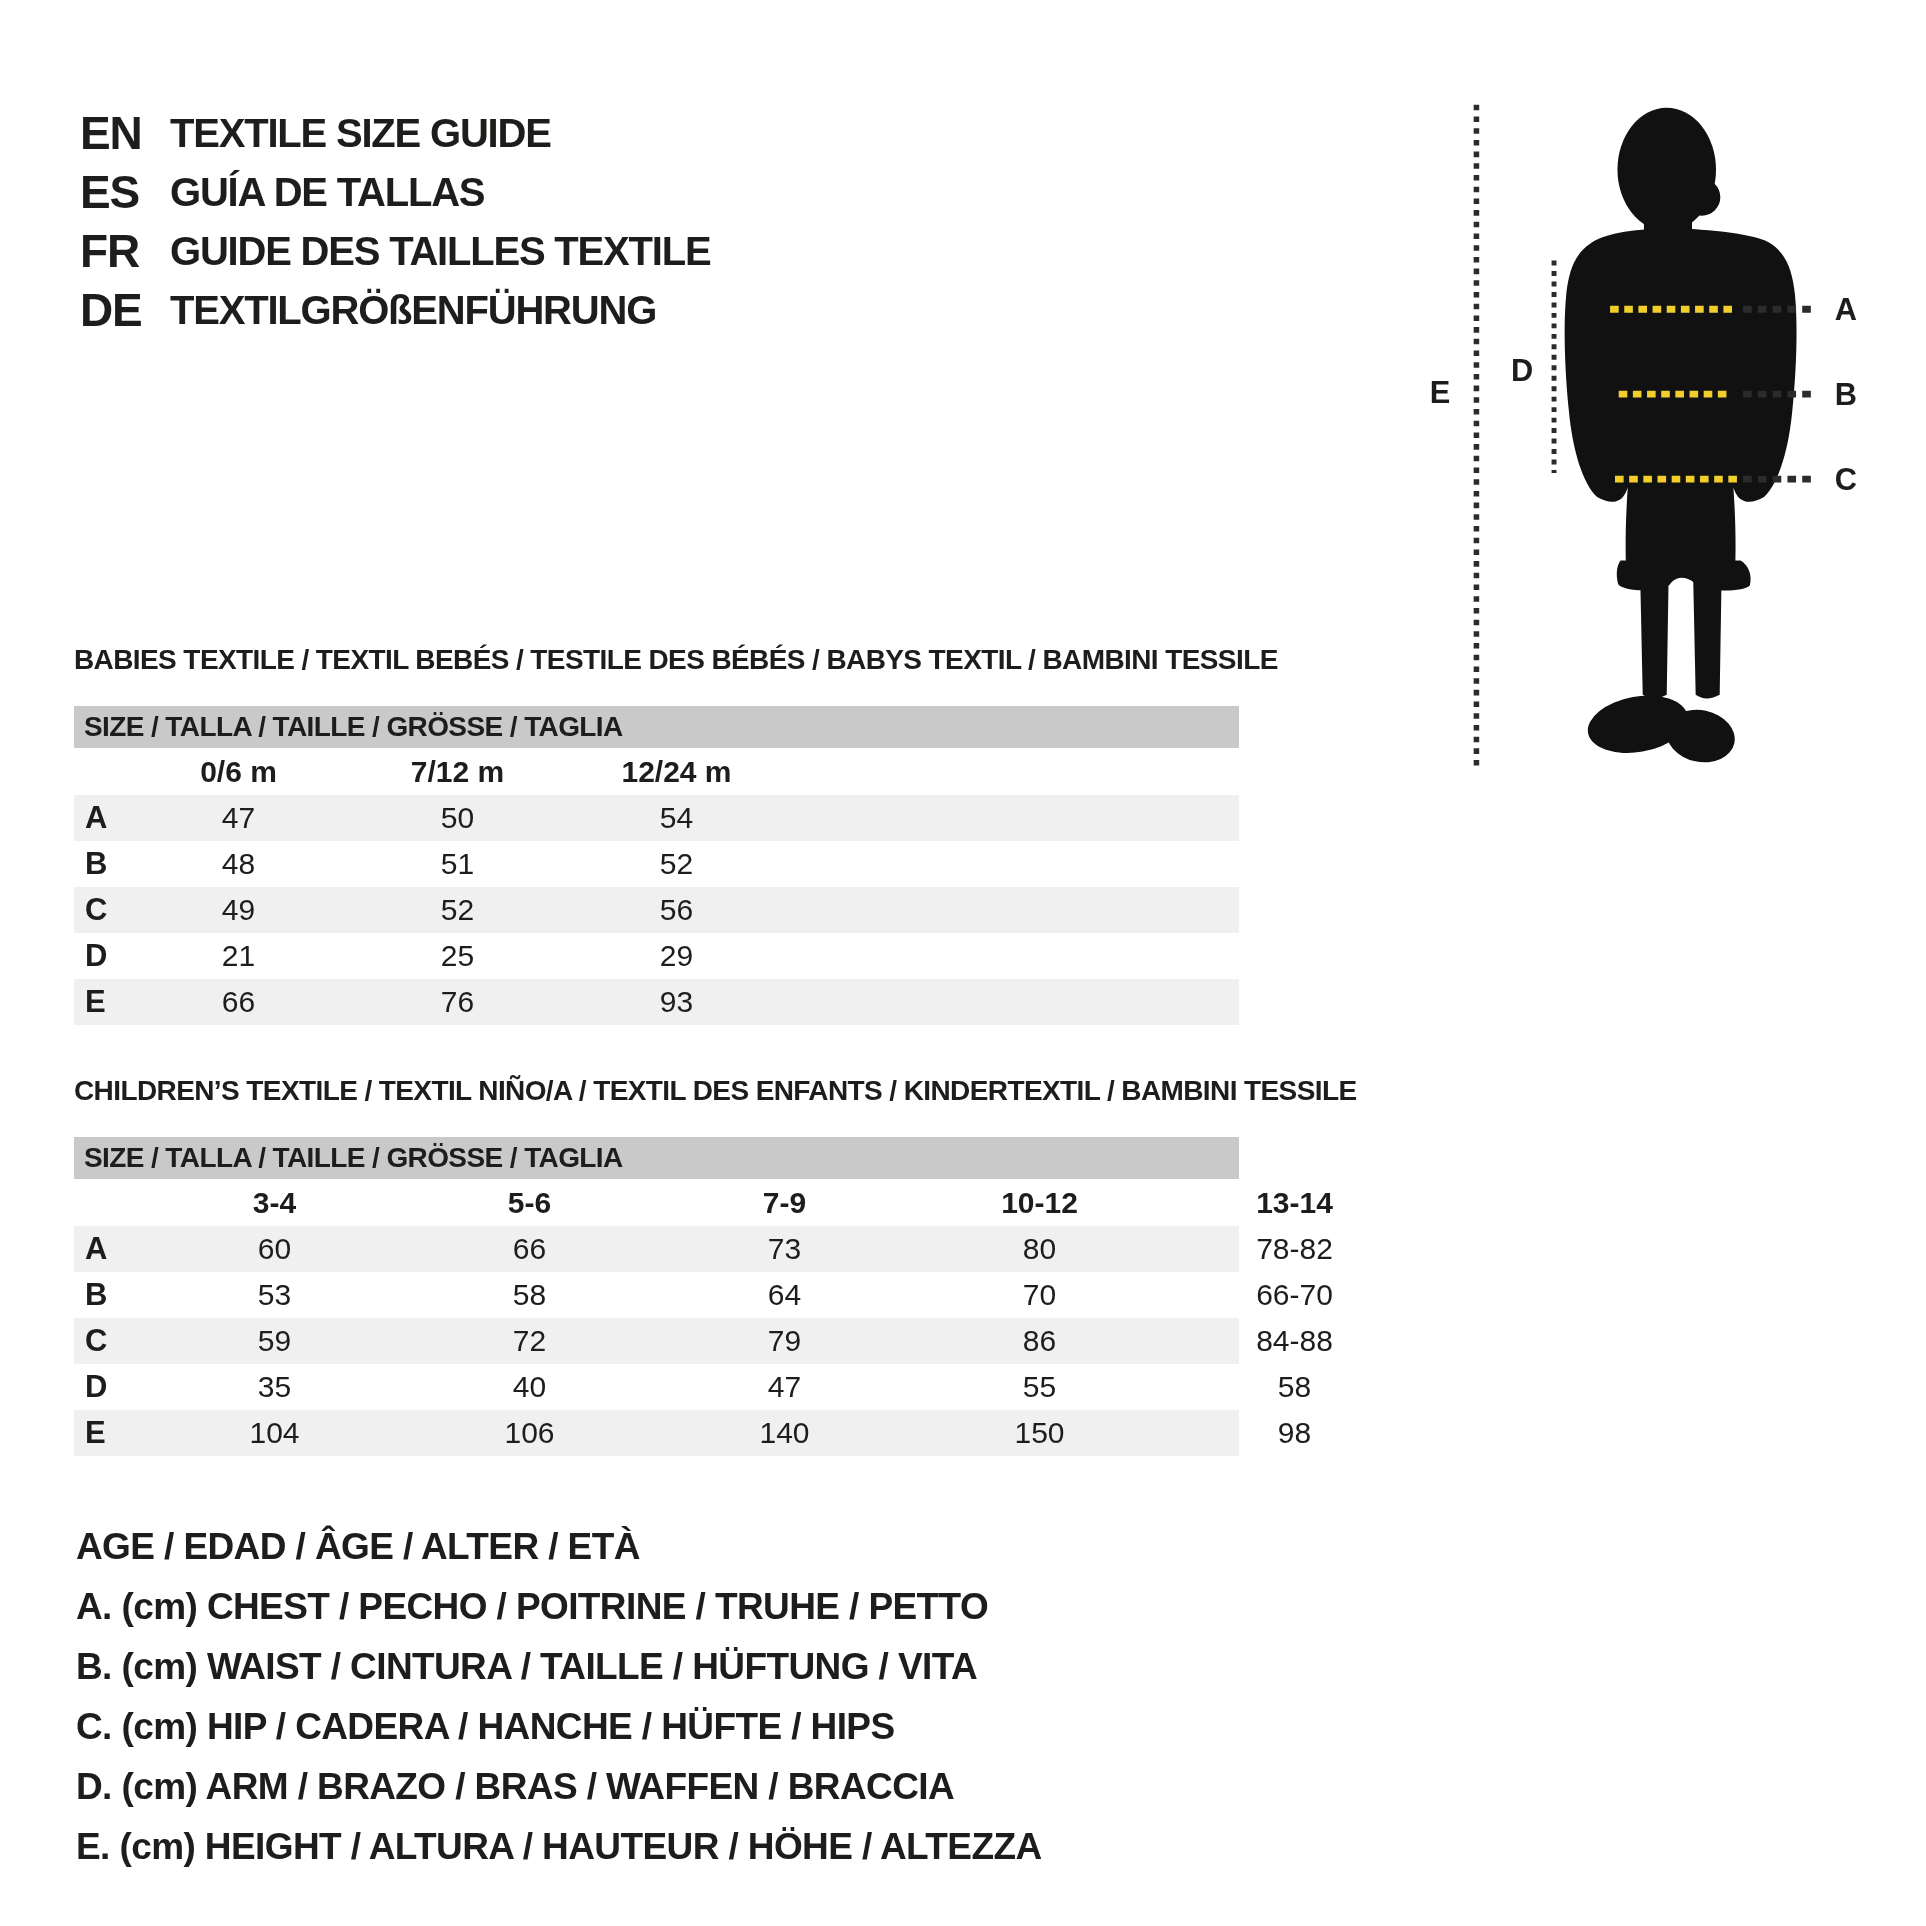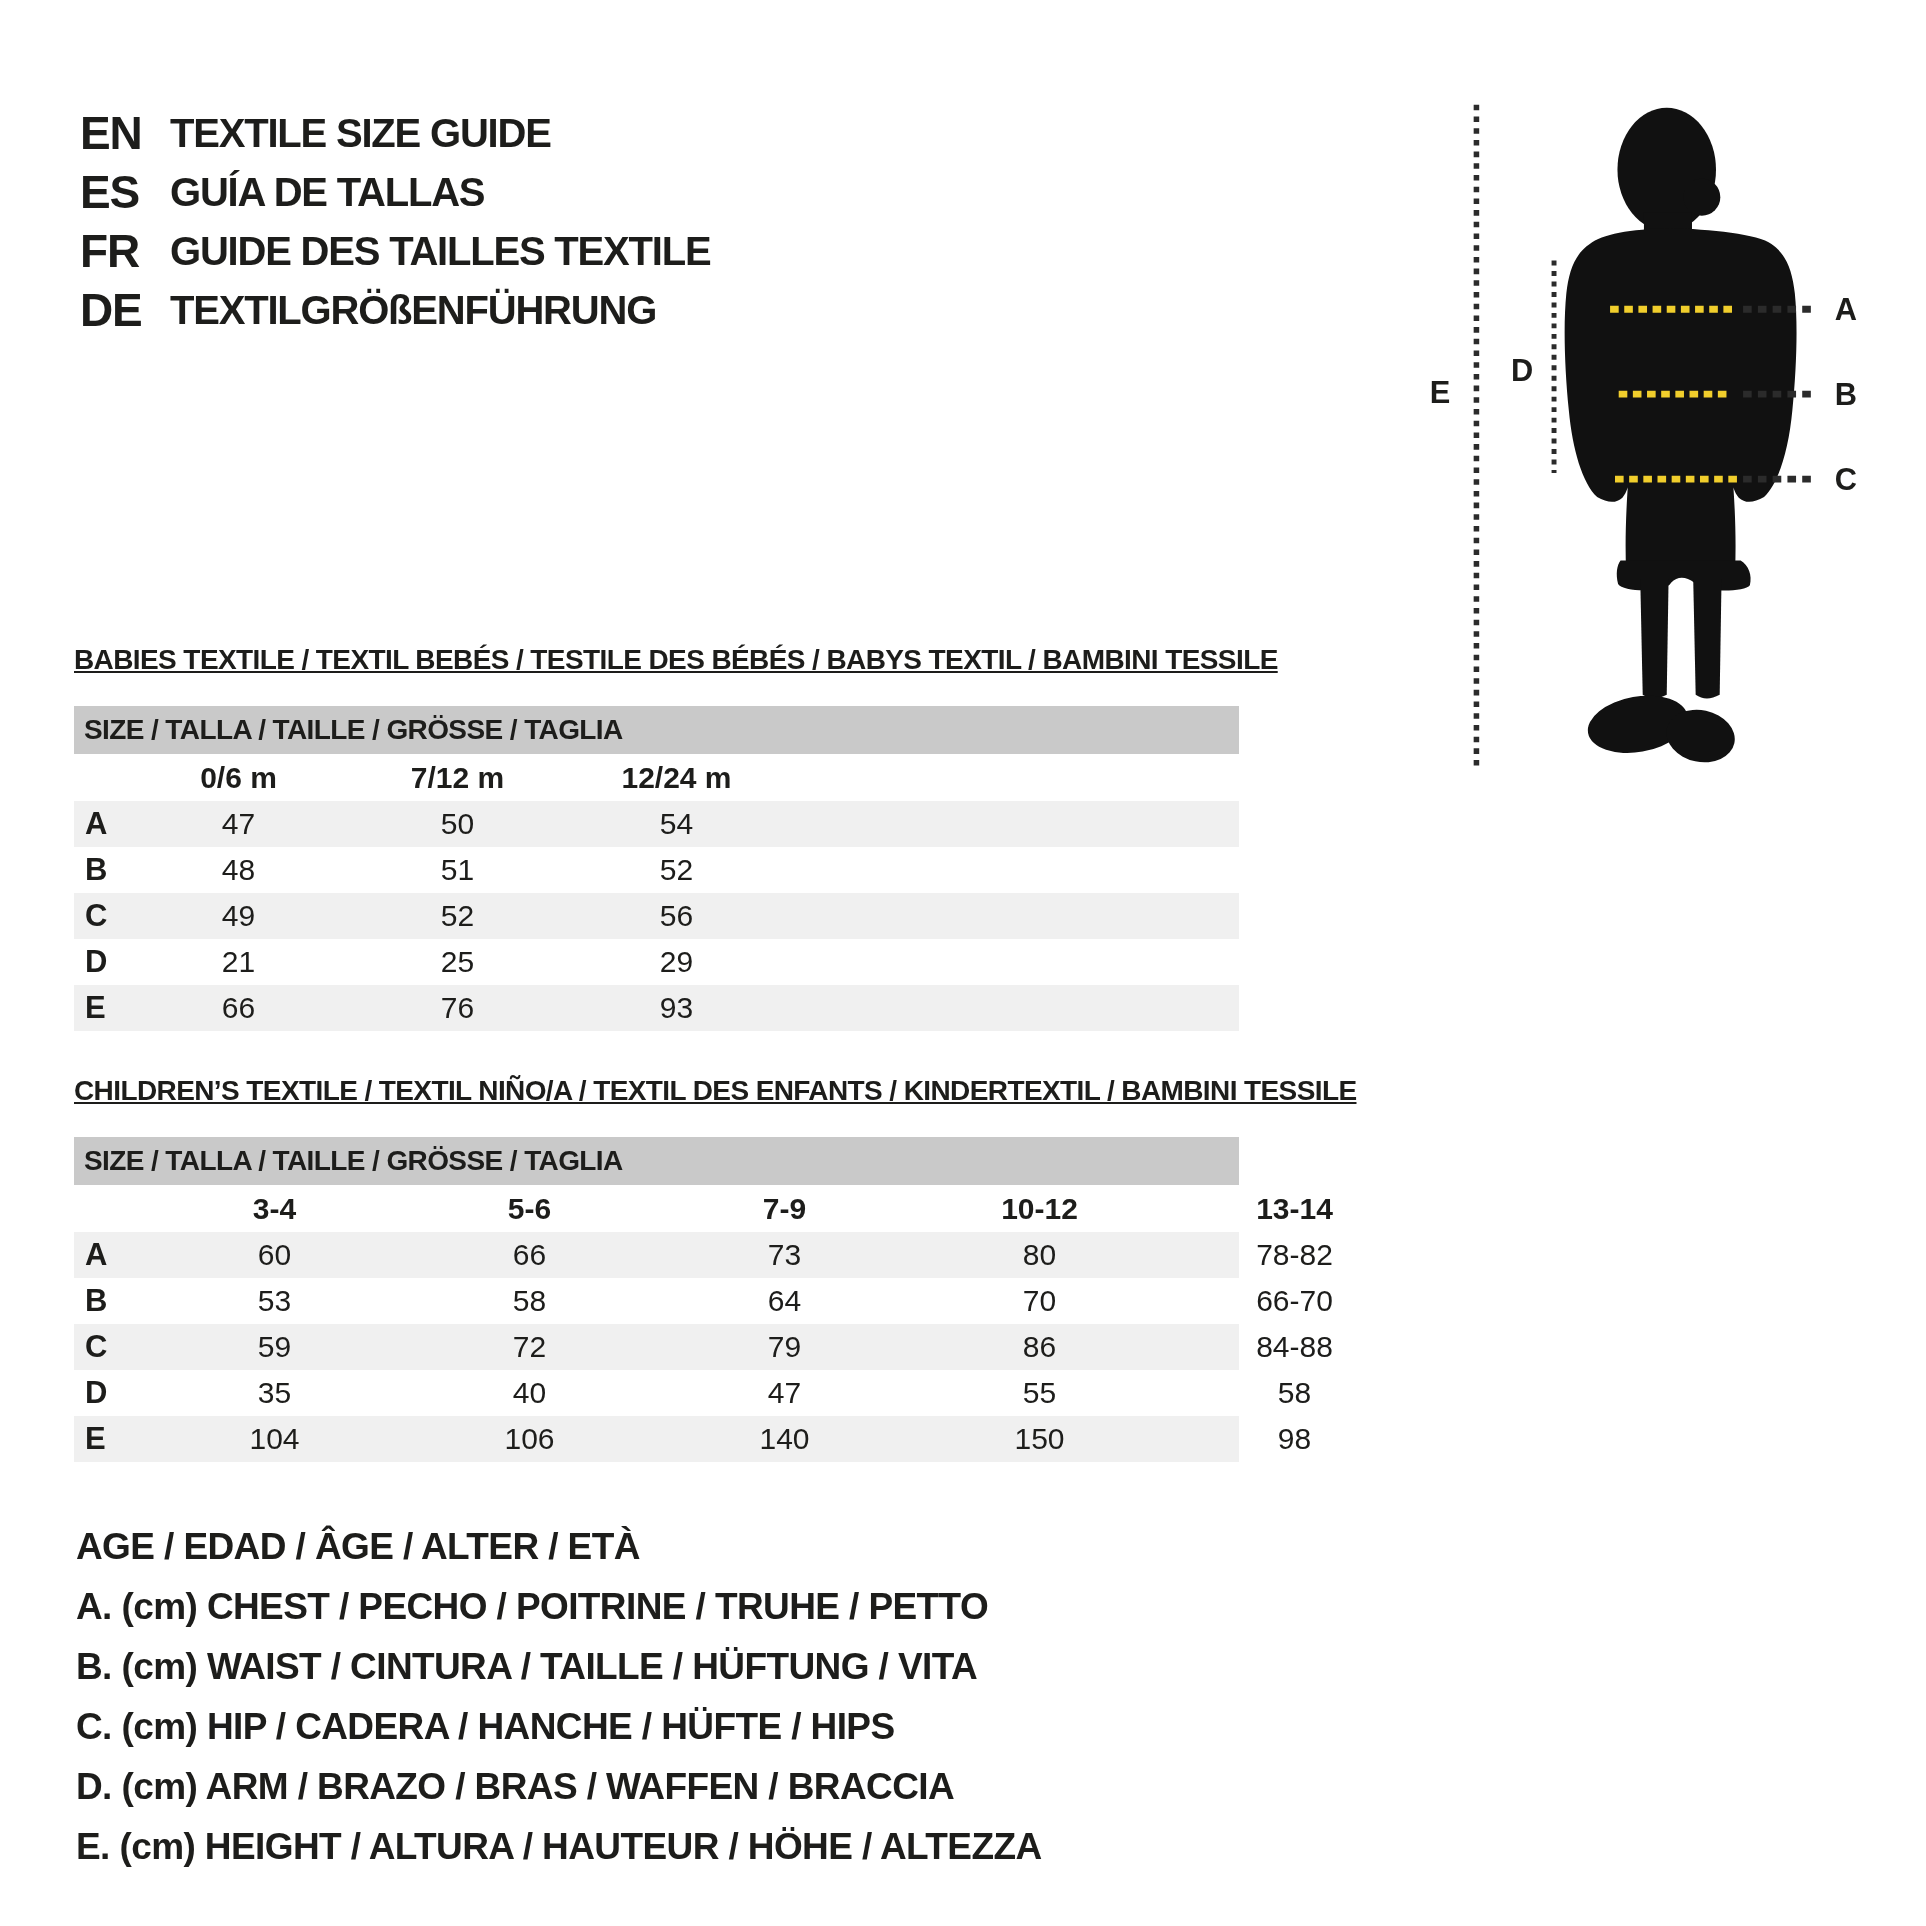--- a/index.html
+++ b/index.html
@@ -15,22 +15,22 @@
   
   .figure-svg{position:absolute;left:1405px;top:74px;}
   .sil{fill:#111111;}
   .dash-dark{stroke:#2B2B2B;}
   .dash-yellow{stroke:#F1CE2C;}
   .mlabel{font-family:"Liberation Sans","DejaVu Sans",sans-serif;font-size:50px;font-weight:700;fill:#1D1D1B;}
   
   .section{position:absolute;left:74px;width:1165px;}
   .section-babies{top:641px;}
   .section-children{top:1072px;}
-  .section-title{font-size:28px;font-weight:600;line-height:37px;margin:0 0 28px 0;letter-spacing:-0.6px;white-space:nowrap;text-decoration:underline;}
-  .size-bar{height:48px;background:#C9C9C9;display:flex;align-items:center;padding-left:10px;
+  .section-title{font-size:28px;font-weight:600;line-height:37px;margin:0 0 28px 0;letter-spacing:-0.6px;white-space:nowrap;}
+  .size-bar{height:42px;background:#C9C9C9;display:flex;align-items:center;padding-left:10px;
     font-size:28px;font-weight:600;letter-spacing:-0.6px;box-sizing:border-box;}
   .trow{display:grid;height:46px;align-items:center;text-align:center;font-size:30px;font-weight:500;}
   .cols-row{height:47px;font-weight:600;}
   .babies-grid{grid-template-columns:55px 219px 219px 219px;}
   .children-grid{grid-template-columns:55px 219px 219px 219px 219px 219px;gap:36px;}
   .trow.stripe{background:#F0F0F0;}
   .row-label{text-align:left;padding-left:11px;font-weight:600;font-size:31px;}
   
   .legend{position:absolute;left:76px;top:1517px;}
   .legend-line{font-size:37px;font-weight:600;line-height:60px;letter-spacing:-0.6px;white-space:nowrap;}

